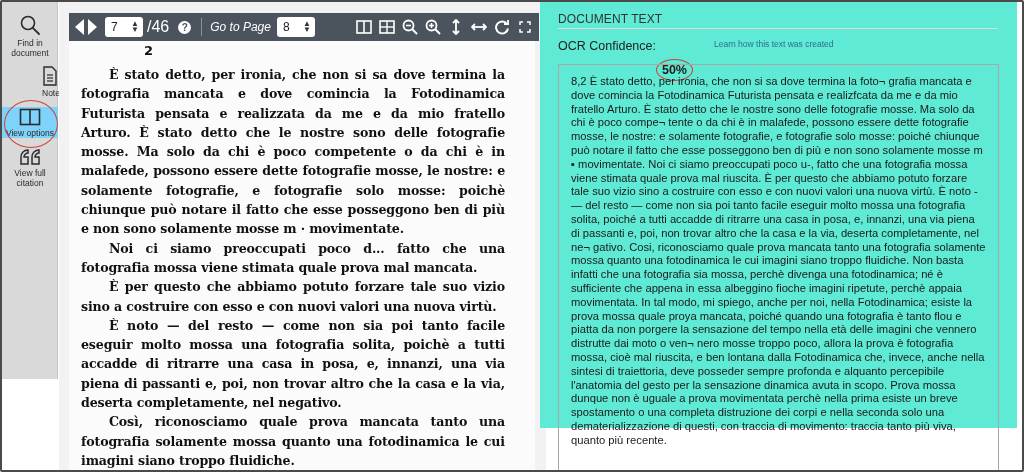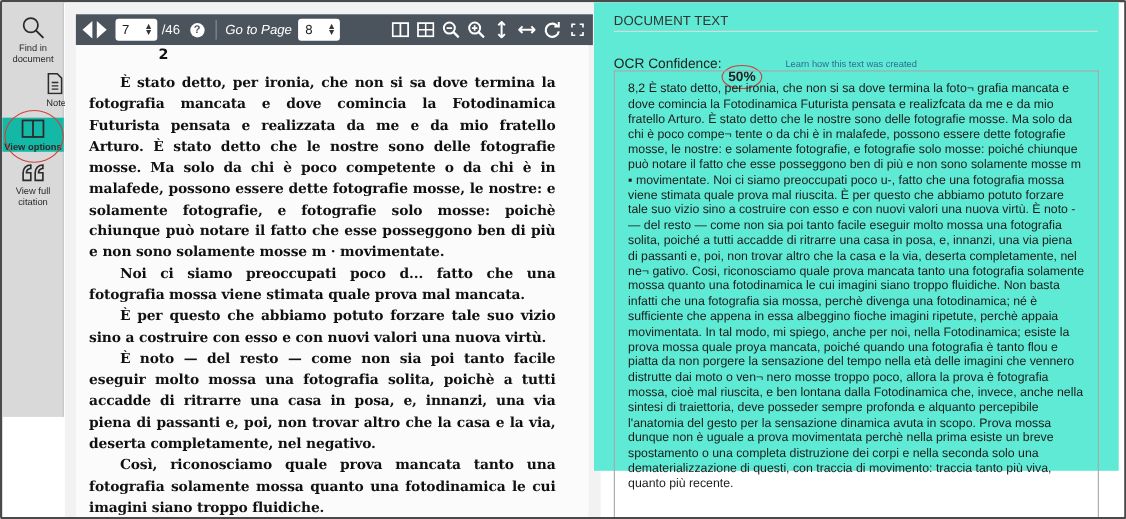--- a/index.html
+++ b/index.html
@@ -6,47 +6,47 @@
     html, body { width: 1024px; height: 472px; overflow: hidden; background: #ffffff; }
     body { font-family: "Liberation Sans", sans-serif; position: relative; }
 
     .frame { position: absolute; left: 0; top: 0; width: 1024px; height: 472px; border: 2px solid #4a4a4a; border-radius: 2px; overflow: hidden; background: #fff; }
 
     
     .rail { position: absolute; left: 0; top: 0; width: 56px; height: 377px; background: #d9d9d9; border-right: 1px solid #c4c4c4; }
     .rail-item { position: absolute; left: 0; width: 56px; text-align: center; color: #2b2b2b; font-size: 8.5px; line-height: 10px; }
     .rail-item .ico { display: block; margin: 0 auto 2px; }
     .rail-item.active::after { content: ""; position: absolute; left: 2px; top: -7px; width: 52px; height: 46px; border: 1.5px solid #d0413a; border-radius: 50%; }
-    .rail-item.active { background: #14b8a6; font-weight: bold; }
+    .rail-item.active { background: #7dd3fc; }
 
     
     .viewer { position: absolute; left: 57px; top: 0; width: 487px; height: 470px; background: #f2f2f2; }
     .toolbar { position: absolute; left: 10px; top: 11px; width: 470px; height: 28px; background: #4b545c; display: flex; align-items: center; padding: 0 6px; color: #fff; font-size: 13px; }
     .tb-arrow { width: 0; height: 0; border-top: 8px solid transparent; border-bottom: 8px solid transparent; cursor: pointer; }
     .tb-prev { border-right: 9px solid #fff; margin-right: 4px; }
     .tb-next { border-left: 9px solid #fff; margin-right: 8px; }
     .tb-select { height: 20px; background: #fff; color: #222; border-radius: 3px; display: flex; align-items: center; justify-content: space-between; padding: 0 4px 0 6px; font-size: 12px; }
     .tb-select .spin { font-size: 8px; line-height: 6px; display: flex; flex-direction: column; color: #333; }
-    .tb-total { margin-left: 4px; color: #fff; font-size: 12px; }
+    .tb-total { margin-left: 4px; color: #fff; font-size: 16px; }
     .tb-help { width: 13px; height: 13px; border-radius: 50%; background: #fff; color: #4b545c; font-size: 10px; font-weight: bold; display: flex; align-items: center; justify-content: center; margin-left: 9px; }
     .tb-sep { width: 1px; height: 18px; background: #8a9299; margin: 0 8px 0 10px; }
     .tb-goto { color: #fff; font-size: 12px; margin-right: 6px; font-style: italic; }
     .tb-icons { margin-left: auto; display: flex; align-items: center; gap: 7px; }
     .tb-icons .ic { width: 16px; height: 16px; display: flex; align-items: center; justify-content: center; }
 
     .scan { position: absolute; left: 10px; top: 39px; width: 466px; height: 431px; background: #fbfbfb; overflow: hidden; font-family: "DejaVu Serif", serif; color: #111; font-size: 12.6px; line-height: 19.3px; padding: 2px 30px 0 12px; }
     .scan .pgnum { text-align: left; padding-left: 63px; font-weight: bold; font-family: "DejaVu Sans", sans-serif; font-size: 13px; line-height: 16px; margin-bottom: 6px; }
     .scan p { text-align: justify; font-weight: bold; letter-spacing: -0.15px; }
     .scan p.ind { text-indent: 28px; }
 
     
     .panel { position: absolute; left: 538px; top: 0; width: 477px; height: 426px; background: #5eead4; }
     .panel-title { position: absolute; left: 18px; top: 10px; font-size: 12px; color: #333; letter-spacing: 0.1px; }
     .panel-rule { position: absolute; left: 18px; top: 26px; width: 440px; height: 1px; background: #dcdcdc; }
-    .ocr-row { position: absolute; left: 18px; top: 37px; display: flex; align-items: center; font-size: 12.5px; color: #222; }
+    .ocr-row { position: absolute; left: 18px; top: 37px; display: flex; font-size: 12.5px; color: #222; }
     .ocr-val { font-weight: bold; position: relative; margin-left: 4px; padding: 0 2px; margin-top: 24px; }
     .ocr-val::after { content: ""; position: absolute; left: -4px; top: -4px; right: -4px; bottom: -4px; border: 1.5px solid #d0413a; border-radius: 50%; }
     .ocr-link { margin-left: 25px; font-size: 8.5px; color: #2f6e91; text-decoration: none; }
     .ocr-box { position: absolute; left: 18px; top: 62px; width: 441px; height: 410px; border: 1px solid #a8a8a8; border-bottom: none; padding: 10px 12px; font-size: 11.2px; line-height: 13.8px; color: #1a1a1a; }
   </style>
 </head>
 <body>
 
 <div class="frame">
 

